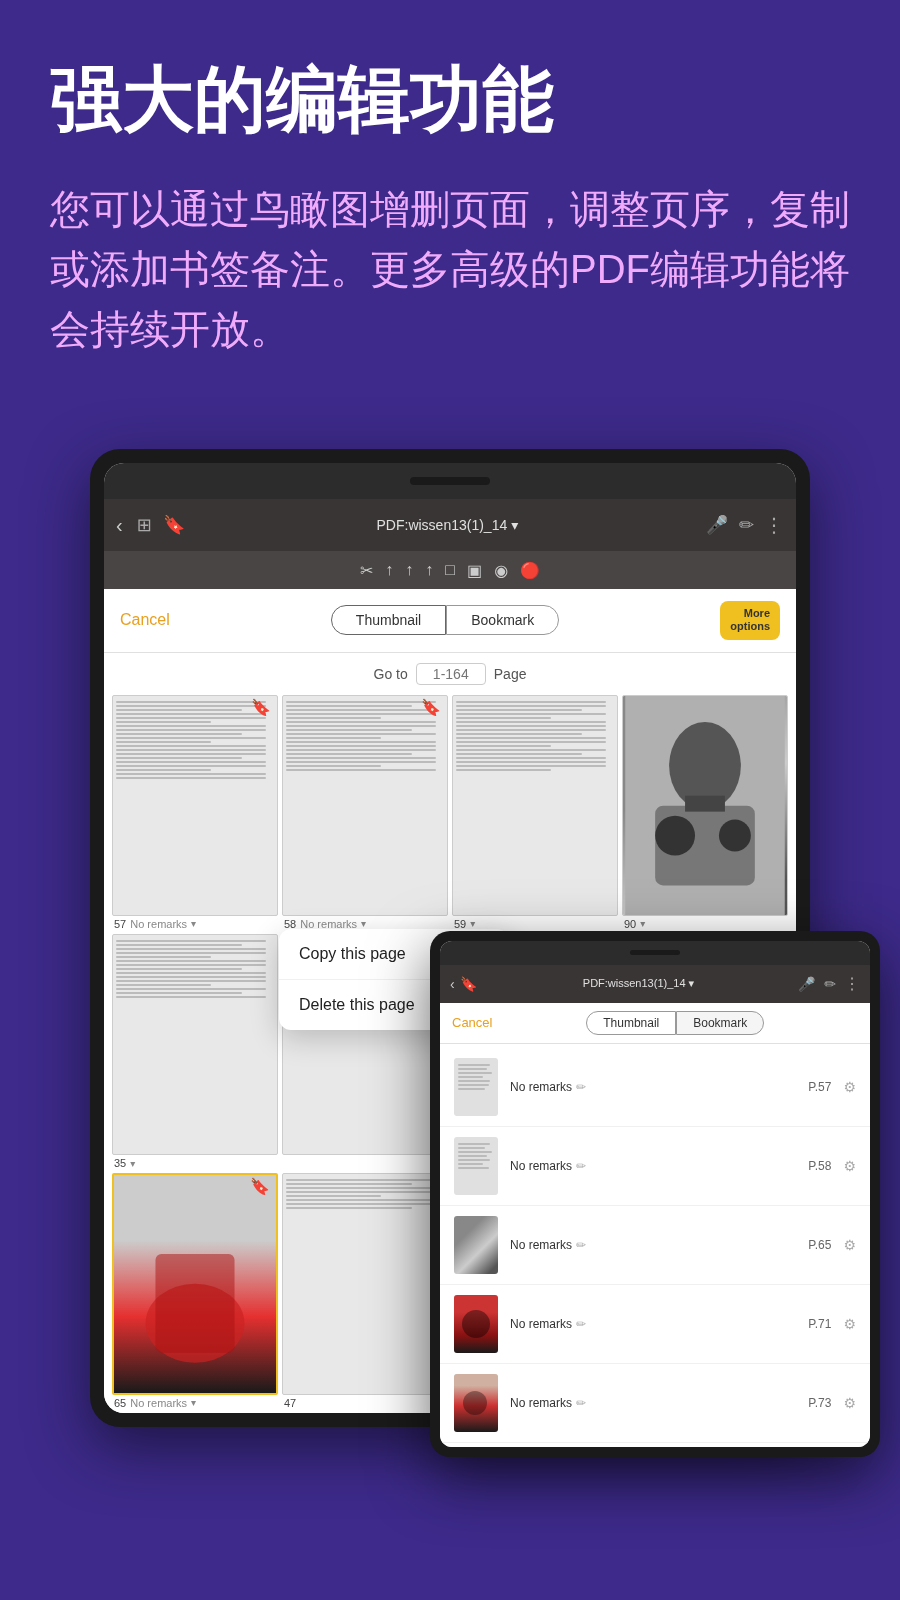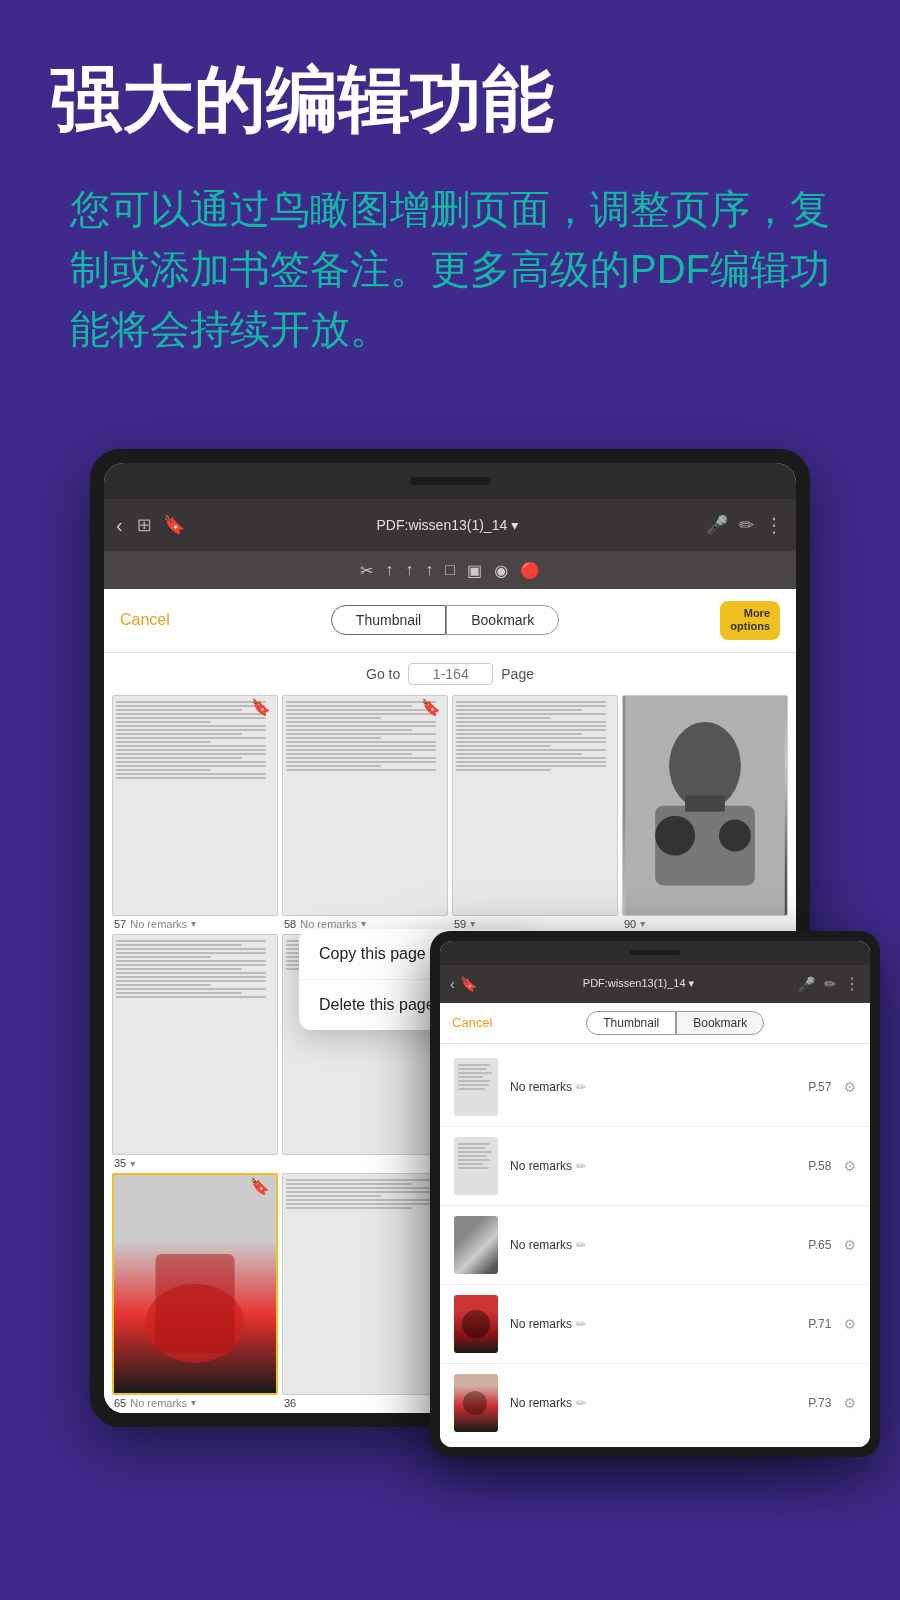--- a/index.html
+++ b/index.html
@@ -17,24 +17,23 @@
     }
     .main-title {
       font-size: 72px;
       font-weight: 900;
       color: #ffffff;
       line-height: 1.1;
       margin-bottom: 40px;
     }
     .subtitle-text {
       font-size: 40px;
-      color: #14b8a6;
+      color: #f0abfc;
       line-height: 1.5;
       font-weight: 400;
-      margin-left: 20px;
     }
 
     
     .device-container {
       position: relative;
       margin: 50px auto 0 auto;
       width: 860px;
     }
 
     
@@ -192,21 +191,21 @@
       padding: 10px 0 6px 0;
       font-size: 14px;
       color: #555;
     }
     .goto-input {
       border: 1px solid #ccc;
       border-radius: 4px;
       padding: 2px 8px;
       font-size: 14px;
       color: #999;
-      width: 85px;
+      width: 70px;
       text-align: center;
     }
 
     
     .thumb-grid {
       display: grid;
       grid-template-columns: repeat(4, 1fr);
       gap: 4px;
       padding: 4px 8px;
     }
@@ -260,21 +259,21 @@
       font-size: 11px;
     }
     .thumb-dropdown {
       color: #888;
       font-size: 10px;
     }
 
     
     .context-menu {
       position: absolute;
-      left: 195px;
+      left: 175px;
       top: 340px;
       background: #fff;
       border-radius: 12px;
       box-shadow: 0 8px 30px rgba(0,0,0,0.2);
       width: 230px;
       z-index: 10;
       overflow: hidden;
     }
     .context-menu-item {
       padding: 16px 20px;
@@ -670,21 +669,21 @@
                   <div class="tpc-line medium"></div>
                   <div class="tpc-line full"></div>
                 <div class="tpc-line full"></div>
                   <div class="tpc-line short"></div>
                   <div class="tpc-line full"></div>
                 <div class="tpc-line full"></div>
                   <div class="tpc-line medium"></div>
               </div>
             </div>
             <div class="thumb-label-row">
-              <span>36</span>
+              <span>47</span>
             </div>
           </div>
 
         </div>
 
         <div class="context-menu">
           <div class="context-menu-item">Copy this page</div>
           <div class="context-menu-item">Delete this page</div>
         </div>
 

